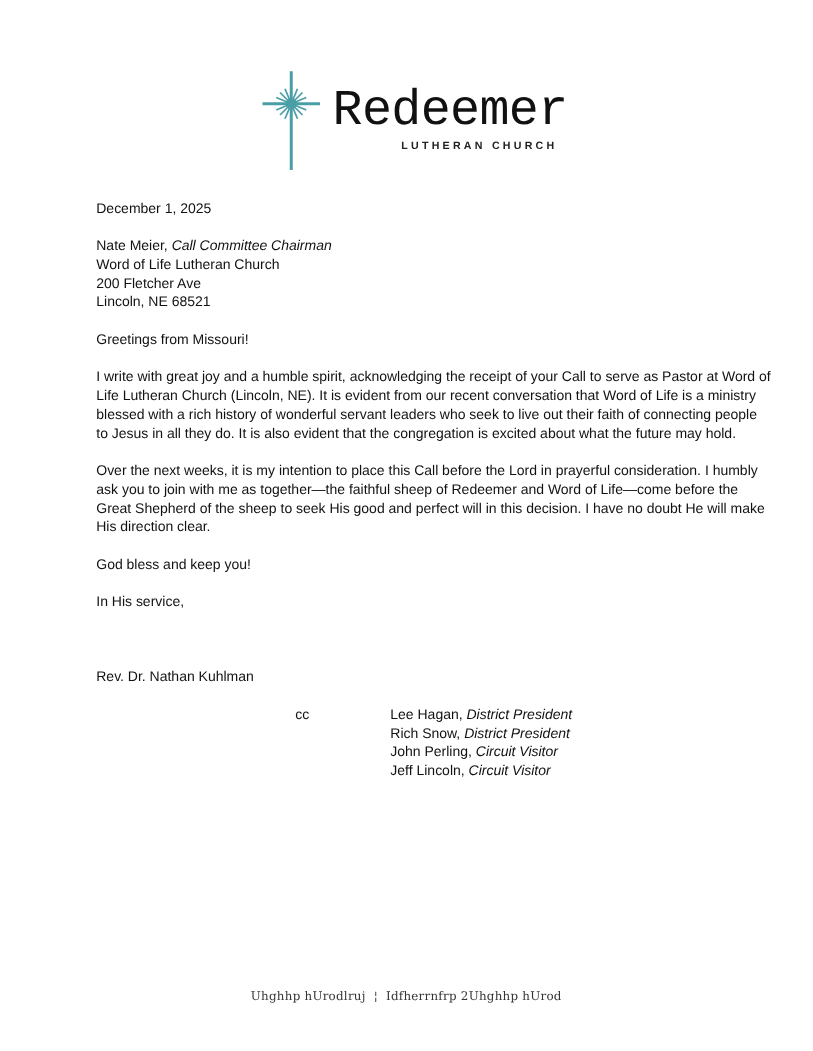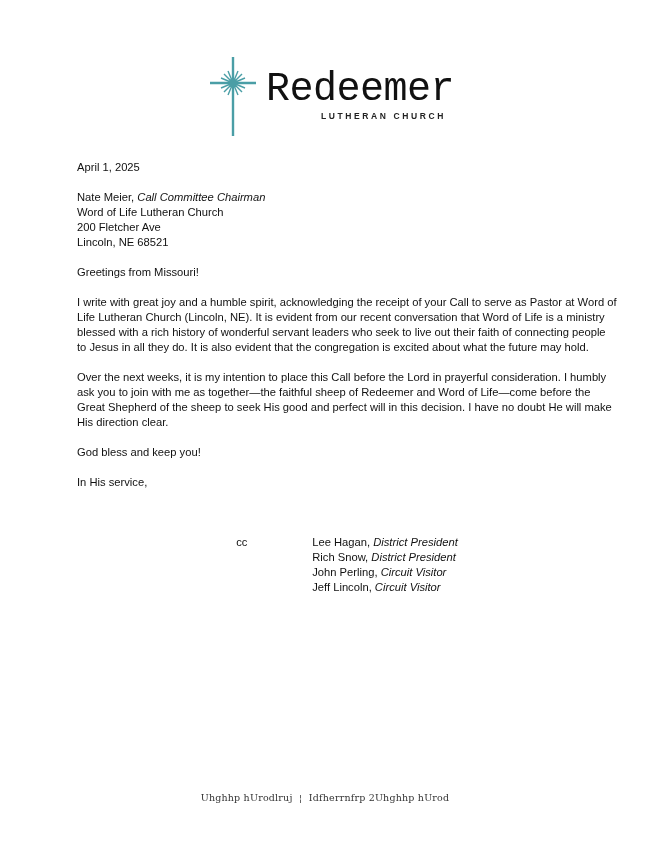--- a/index.html
+++ b/index.html
@@ -43,34 +43,35 @@
       <line x1="25" y1="27" x2="13" y2="32"></line>
       <line x1="25" y1="27" x2="37" y2="32"></line>
     </g>
     <circle cx="25" cy="27" r="4.5" fill="#4a9ea6"></circle>
   </svg>
   <div class="wordmark">Redeemer</div>
   <div class="subline">LUTHERAN CHURCH</div>
 </div>
 
 <div class="letter">
-  <p>April 1, 2025</p>
+  <p>December 1, 2025</p>
 
   <p class="block">
     <span style="display:block; white-space:nowrap;"><span>Nate Meier, </span><i>Call Committee Chairman</i></span>
     <span style="display:block;">Word of Life Lutheran Church</span>
     <span style="display:block;">200 Fletcher Ave</span>
     <span style="display:block;">Lincoln, NE 68521</span>
   </p>
 
   <p>Greetings from Missouri!</p>
   <p>I write with great joy and a humble spirit, acknowledging the receipt of your Call to serve as Pastor at Word of Life Lutheran Church (Lincoln, NE). It is evident from our recent conversation that Word of Life is a ministry blessed with a rich history of wonderful servant leaders who seek to live out their faith of connecting people to Jesus in all they do. It is also evident that the congregation is excited about what the future may hold.</p>
   <p>Over the next weeks, it is my intention to place this Call before the Lord in prayerful consideration. I humbly ask you to join with me as together—the faithful sheep of Redeemer and Word of Life—come before the Great Shepherd of the sheep to seek His good and perfect will in this decision. I have no doubt He will make His direction clear.</p>
   <p>God bless and keep you!</p>
   <p style="margin-bottom:45px;">In His service,</p>
+  <p>Rev. Dr. Nathan Kuhlman</p>
 
   <div class="cc">
     <div class="cc-label">cc</div>
     <div class="block">
       <div><span>Lee Hagan, </span><i>District President</i></div>
       <div><span>Rich Snow, </span><i>District President</i></div>
       <div><span>John Perling, </span><i>Circuit Visitor</i></div>
       <div><span>Jeff Lincoln, </span><i>Circuit Visitor</i></div>
     </div>
   </div>

